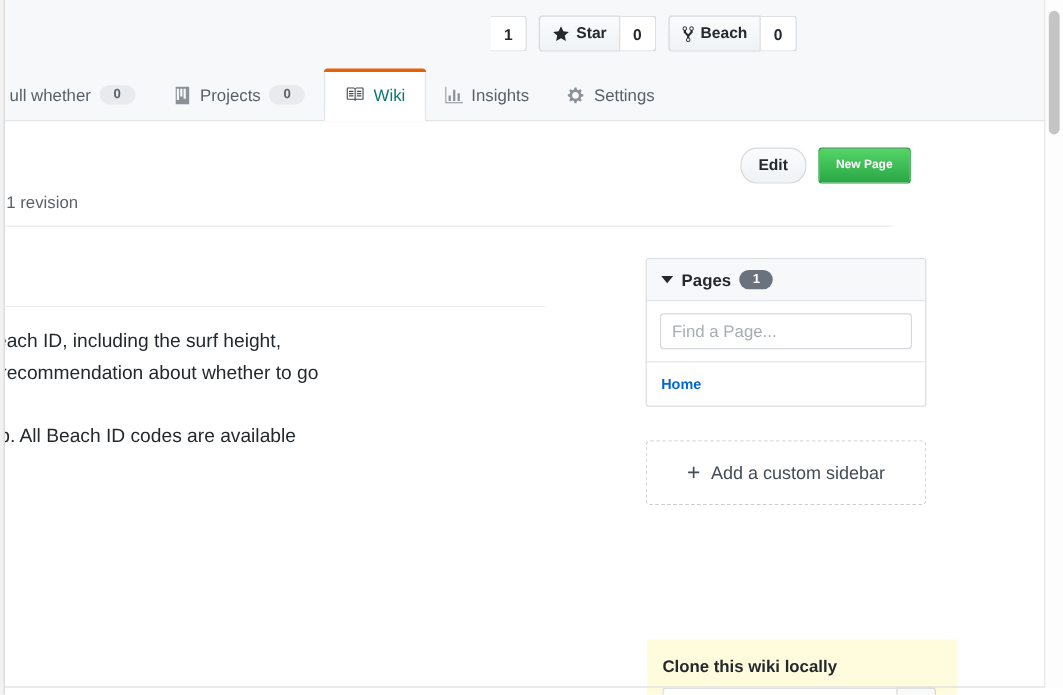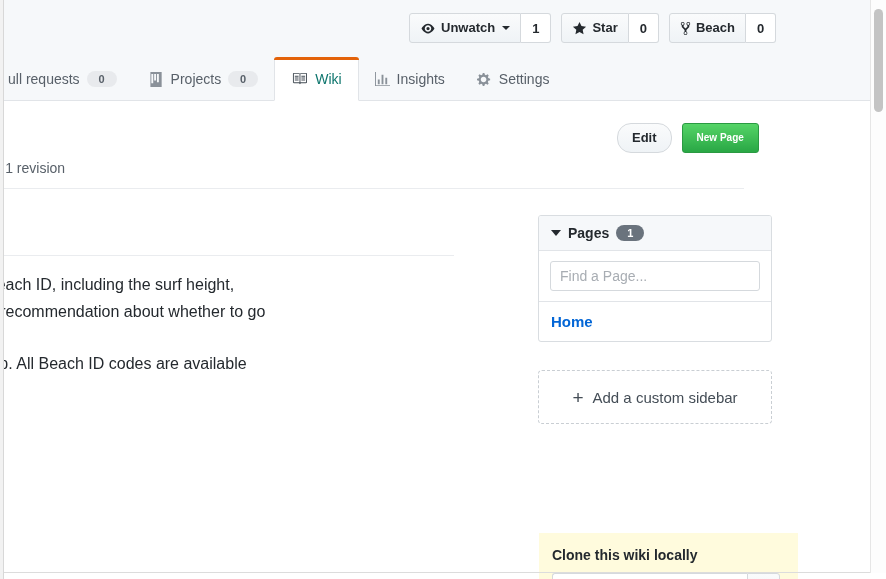--- a/index.html
+++ b/index.html
@@ -317,21 +317,21 @@
     border-radius: 3px;
     font-family: "Liberation Sans", sans-serif;
     font-size: 14px;
     color: #24292e;
     background: #ffffff;
     outline: none;
   }
   .find-input::placeholder { color: #a8adb3; }
   .pages-list-item {
     padding: 11px 12px;
-    font-size: 15px;
+    font-size: 12px;
     font-weight: bold;
     color: #0366d6;
   }
 
   .add-sidebar {
     margin-top: 28px;
     height: 52px;
     border: 1px dashed #c9ced3;
     border-radius: 4px;
     display: flex;
@@ -399,29 +399,20 @@
 </head>
 <body>
 
 <div class="viewport">
 
   <div class="repo-header">
 
     <div class="actions">
 
       <div class="btn-group">
-        <span class="btn-main">
-          <span class="icn">
-            <svg width="16" height="13" viewBox="0 0 16 16">
-                <path fill="#24292e" d="M8.06 2C3 2 0 8 0 8s3 6 8.06 6C13 14 16 8 16 8s-3-6-7.94-6zM8 12c-2.2 0-4-1.78-4-4 0-2.2 1.8-4 4-4 2.22 0 4 1.8 4 4 0 2.22-1.78 4-4 4zm2-4c0 1.11-.89 2-2 2a2 2 0 1 1 0-4c1.11 0 2 .89 2 2z"></path>
-              </svg>
-          </span>
-          <span>Unwatch</span>
-          <span class="caret-down"></span>
-        </span>
         <span class="btn-count">1</span>
       </div>
 
       <div class="btn-group">
         <span class="btn-main">
           <span class="icn">
             <svg width="15" height="15" viewBox="0 0 14 16">
                 <path fill="#24292e" d="M14 6l-4.9-.64L7 1 4.9 5.36 0 6l3.6 3.26L2.67 14 7 11.67 11.33 14l-.93-4.74L14 6z"></path>
               </svg>
           </span>
@@ -440,21 +431,21 @@
           <span>Beach</span>
         </span>
         <span class="btn-count">0</span>
       </div>
 
     </div>
 
     <nav class="tabnav">
 
       <div class="tab first">
-        <span>ull requests</span>
+        <span>ull whether</span>
         <span class="counter">0</span>
       </div>
 
       <div class="tab">
         <span class="icn">
           <svg width="15" height="15" viewBox="0 0 15 16">
               <path fill="#8a9199" d="M13 0H1v16h12V0zM4 12H2V2h2v10zm3-3H5V2h2v7zm3 2H8V2h2v9z"></path>
             </svg>
         </span>
         <span>Projects</span>

